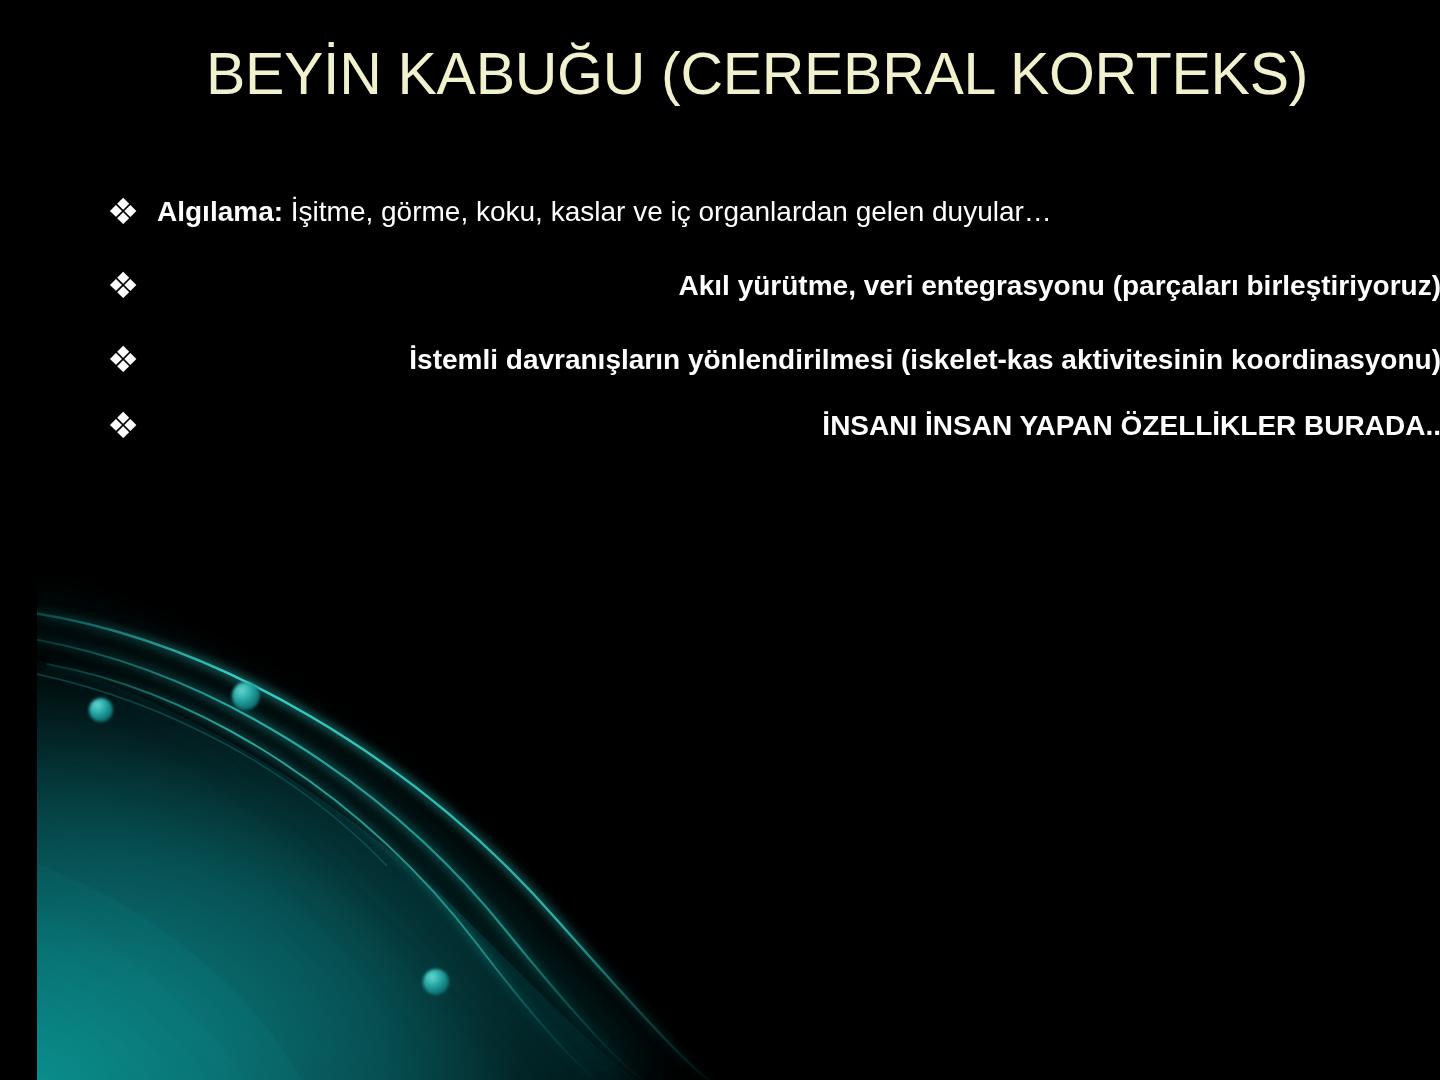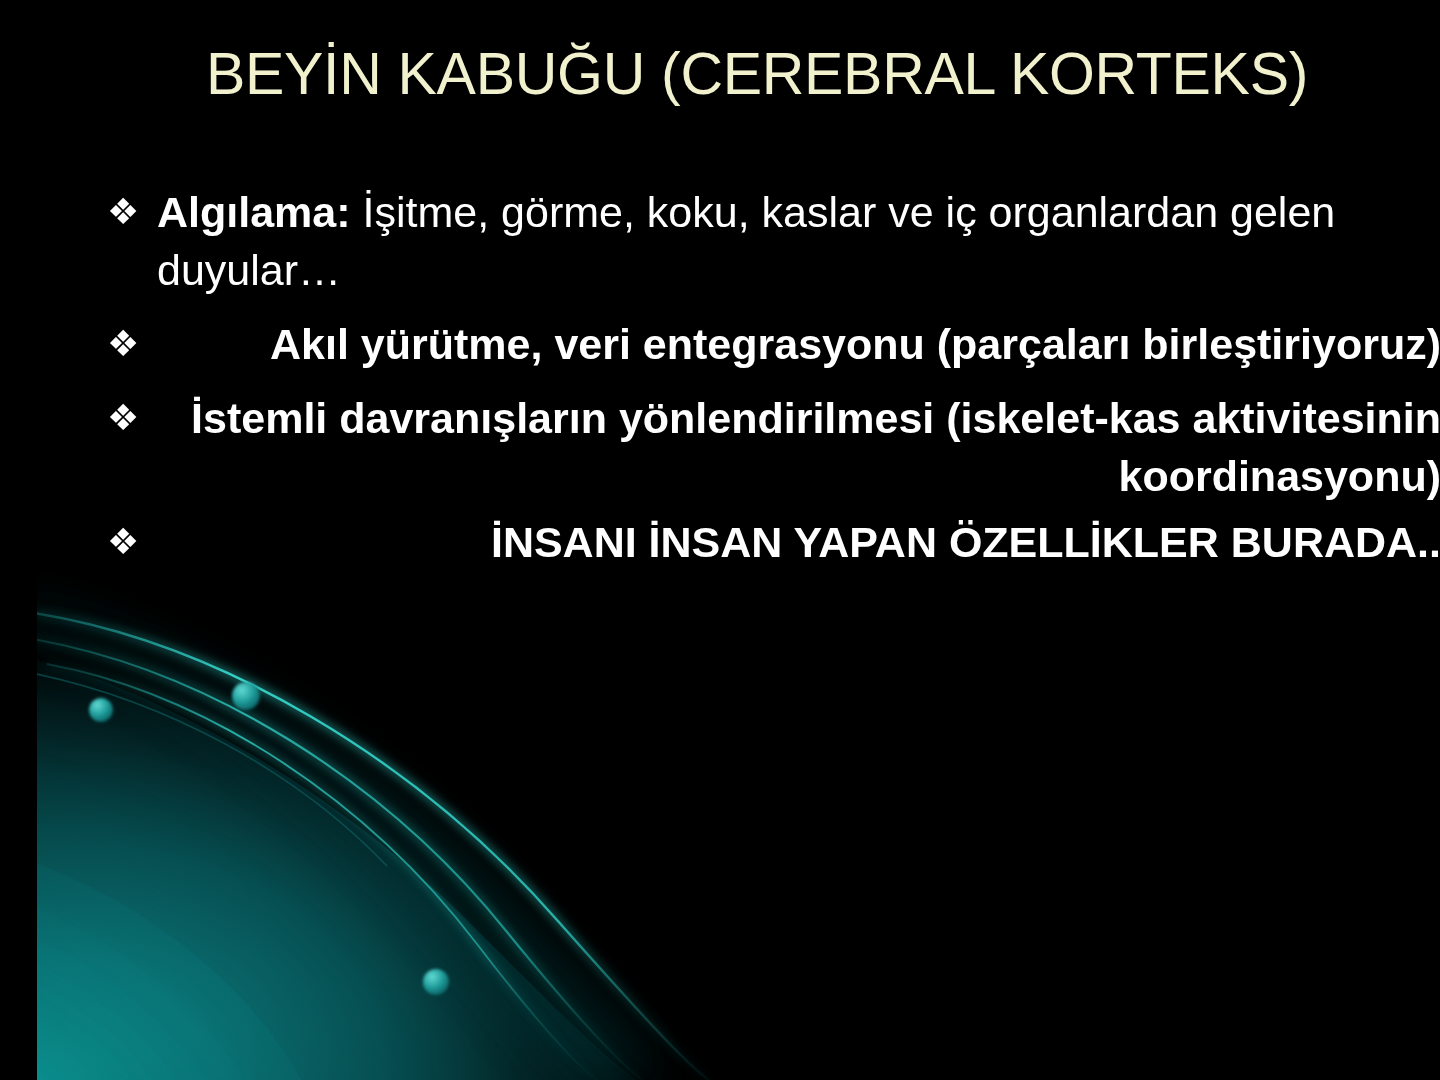--- a/index.html
+++ b/index.html
@@ -72,21 +72,21 @@
     width: 56px;
     font-size: 36px;
     line-height: 58px;
     color: #ffffff;
     text-align: left;
     padding-left: 6px;
     box-sizing: border-box;
   }
   .bullet-text {
     flex: 1 1 auto;
-    font-size: 43px;
+    font-size: 28px;
     line-height: 58px;
     color: #ffffff;
     font-weight: 400;
     word-spacing: 0px;
   }
   .bullet-text.bold {
     font-weight: 700;
     text-align: right;
   }
   .bullet-text .lead {

